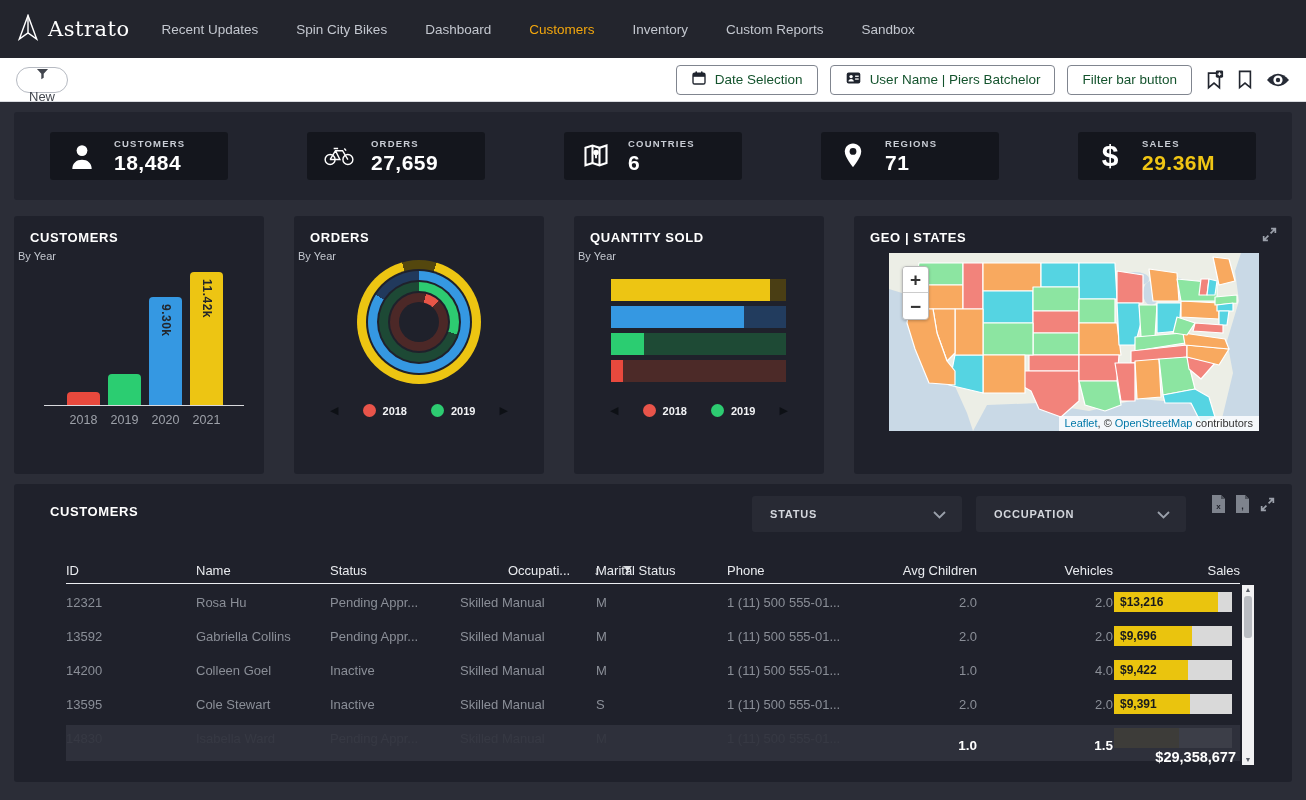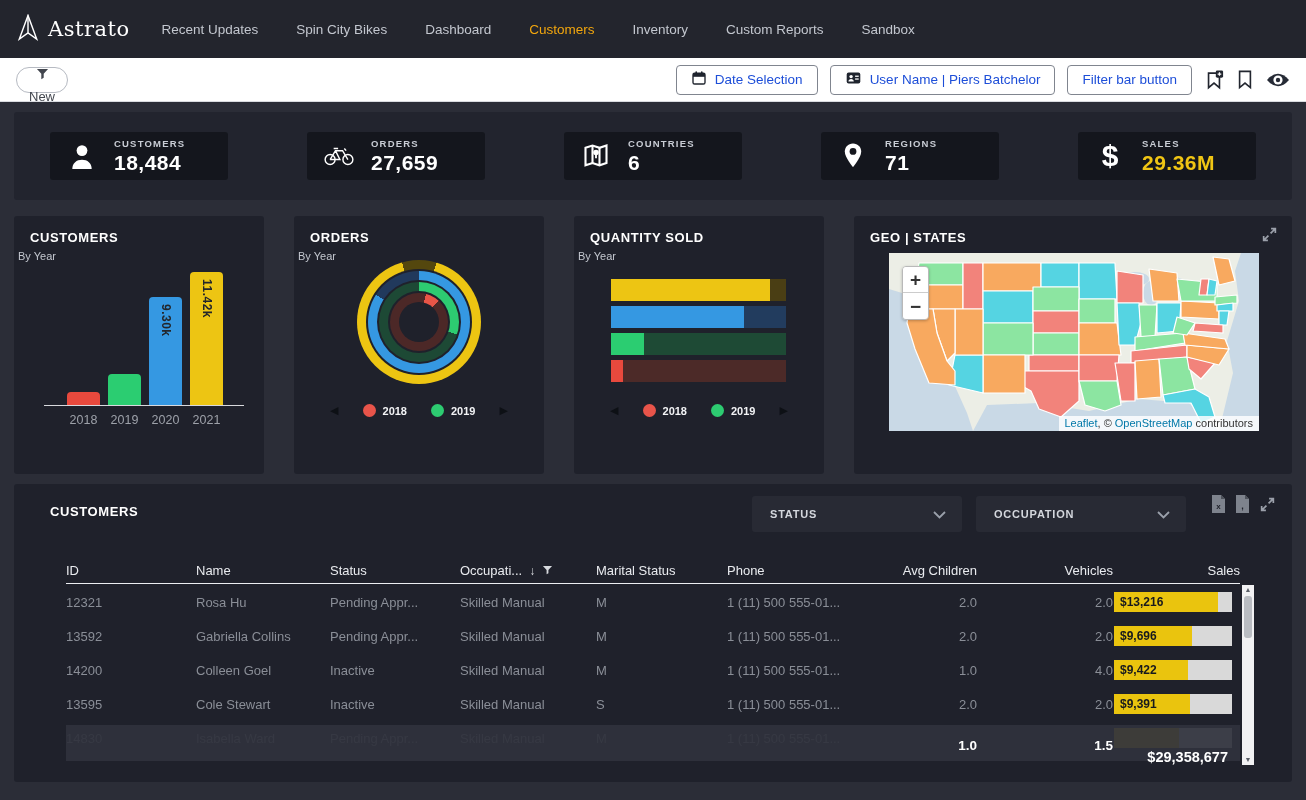--- a/index.html
+++ b/index.html
@@ -12,21 +12,21 @@
   .logo { display:flex; align-items:center; gap:8px; color:#fff; }
   .logo-text { font-family:"DejaVu Serif", serif; font-size:21px; letter-spacing:.5px; }
   .nav-items { display:flex; align-items:center; margin-left:32px; gap:38px; }
   .nav-item { color:#c3c7cf; font-size:13.5px; cursor:pointer; white-space:nowrap; }
   .nav-item.active { color:#f2a60d; }
 
   
   .whitebar { height:44px; background:#ffffff; border-bottom:1px solid #d9dbe0; display:flex; align-items:center; justify-content:space-between; padding:0 16px; }
   .pill-btn { display:flex; align-items:center; gap:6px; border:1px solid #b6bac2; border-radius:13px; background:#fff; height:26px; padding:0 12px; font-size:13px; color:#42464e; cursor:pointer;flex-direction:column; }
   .wb-right { display:flex; align-items:center; gap:12px; }
-  .wb-btn { display:flex; align-items:center; gap:8px; height:30px; padding:0 14px; border:1px solid #80858f; border-radius:4px; background:#fff; color:#1d4ed8; font-size:13.5px; cursor:pointer; white-space:nowrap; font-family:"Liberation Sans", sans-serif; }
+  .wb-btn { display:flex; align-items:center; gap:8px; height:30px; padding:0 14px; border:1px solid #80858f; border-radius:4px; background:#fff; color:#14532d; font-size:13.5px; cursor:pointer; white-space:nowrap; font-family:"Liberation Sans", sans-serif; }
   .wb-icon { display:flex; align-items:center; cursor:pointer; }
 
   
   .main { padding:10px 14px 0 14px; }
   .panel { background:#1f212b; border-radius:3px; position:relative; }
 
   
   .kpi-panel { height:88px; background:#22242e; border-radius:3px; display:flex; align-items:center; justify-content:space-between; padding:0 36px; margin-bottom:16px; }
   .kpi-card { width:178px; height:48px; background:#14161d; border-radius:3px; display:flex; align-items:center; padding-left:16px; gap:16px; }
   .kpi-icon { width:32px; display:flex; justify-content:center; }
@@ -83,31 +83,31 @@
   .dd { position:absolute; top:12px; width:210px; height:36px; background:#282a34; border-radius:3px; display:flex; align-items:center; justify-content:space-between; padding:0 16px 0 18px; cursor:pointer; }
   .dd-label { color:#d4d7dd; font-size:11px; font-weight:bold; letter-spacing:.8px; }
   .tbl-icons { position:absolute; right:16px; top:11px; display:flex; gap:9px; align-items:center; }
   .tbl-icons > * { cursor:pointer; }
 
   .tbl { position:absolute; left:52px; top:76px; width:1174px; }
   .tgrid { display:grid; grid-template-columns:130px 134px 130px 136px 131px 150px 100px 136px 127px; align-items:center; }
   .tbl-header { height:24px; border-bottom:1px solid #eceef2; color:#e9ebef; font-size:13px; padding-bottom:2px; }
   .th { cursor:pointer; }
   .th.num, .td.num { text-align:right; }
-  .th-occ { display:flex; align-items:flex-end; gap:7px; }
+  .th-occ { display:flex; align-items:flex-end; gap:23px;margin-left:48px; }
   .sort-arrow { font-size:12px; color:#d7dade; }
   .tbl-rows { position:relative; height:180px; margin-top:1px; }
   .trow { height:34px; color:#8a8e97; font-size:13px; cursor:pointer; }
   .sales-cell { display:flex; justify-content:flex-end; padding-right:8px; }
   .sales-bar { width:118px; height:20px; background:#d9d9d9; position:relative; }
   .sales-fill { position:absolute; left:0; top:0; bottom:0; background:#eac40e; }
   .sales-txt { position:absolute; left:6px; top:50%; transform:translateY(-50%); font-size:12px; font-weight:bold; color:#17191e; }
   .tbl-footer { position:absolute; left:0; right:0; top:140px; height:36px; background:rgba(47,49,60,.93); color:#fff; font-weight:bold; font-size:13.5px; }
   .tbl-footer .num { text-align:right; }
-  .tbl-footer .sales-total { text-align:right; padding-right:12px; font-size:14.5px;margin-top:24px; }
+  .tbl-footer .sales-total { text-align:right; padding-right:4px; font-size:14.5px;margin-top:24px; }
 
   .vscroll { position:absolute; right:38px; top:101px; width:12px; height:180px; background:#f1f1f3; }
   .vscroll .arr { width:100%; text-align:center; font-size:7px; color:#5b5f68; line-height:10px; }
   .vscroll .thumb { width:8px; margin:1px auto 0 auto; height:42px; background:#b9bcc2; border-radius:3px; cursor:grab; }
   .vscroll .arr.down { position:absolute; bottom:0; left:0; }
 </style>
 </head>
 <body>
 
 <div class="app">

